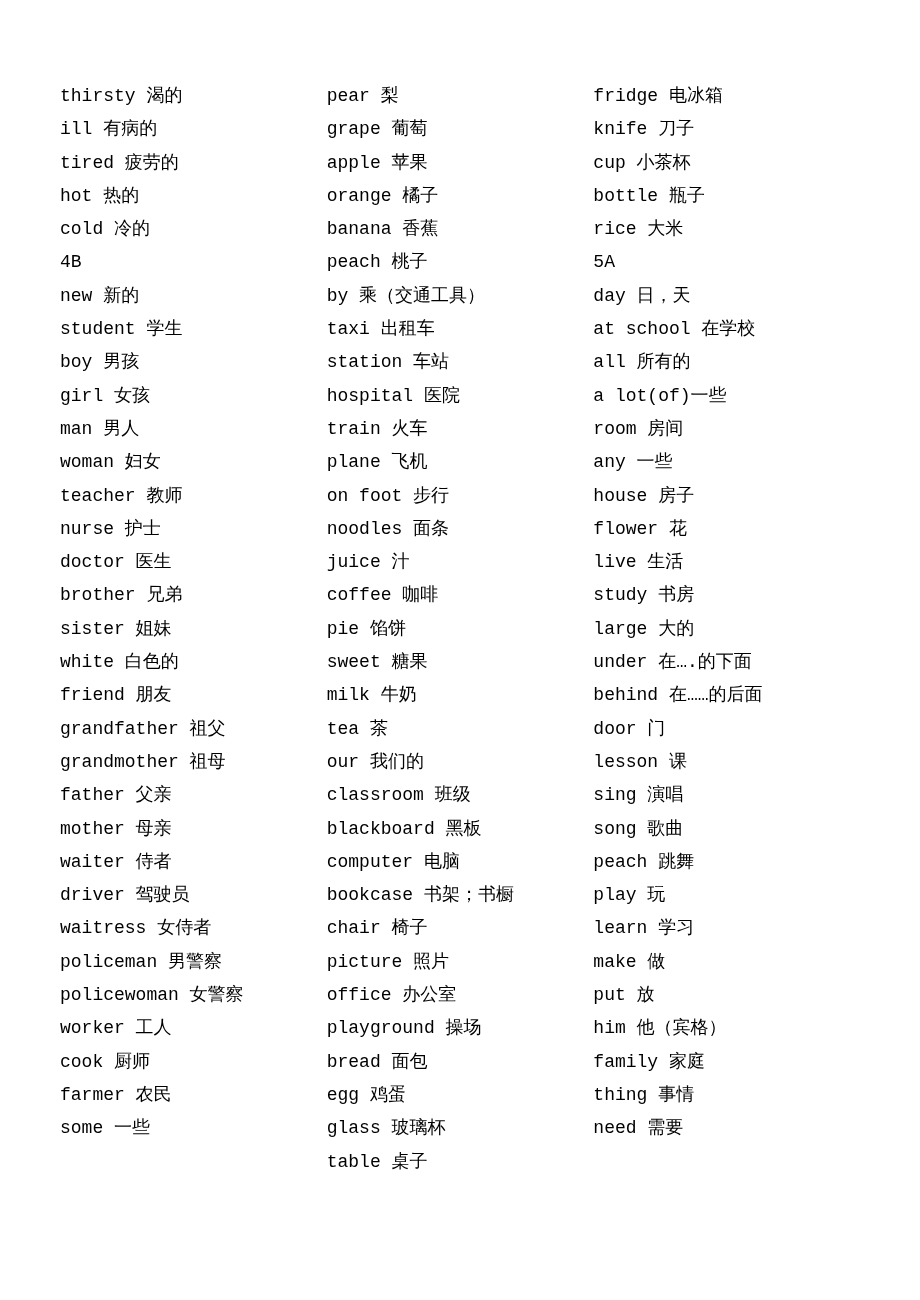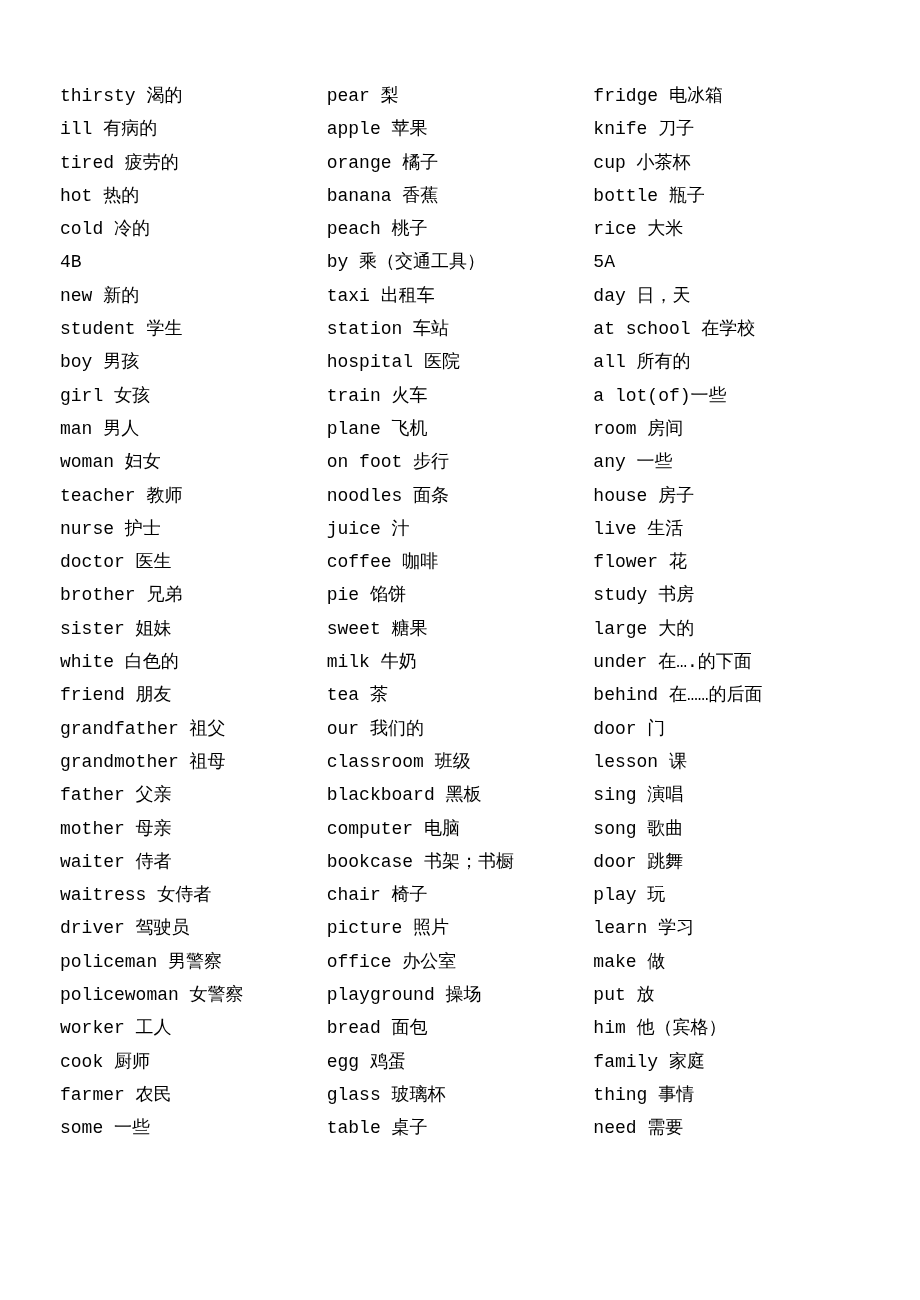--- a/index.html
+++ b/index.html
@@ -56,31 +56,32 @@
       <div class="word-item">doctor 医生</div>
       <div class="word-item">brother 兄弟</div>
       <div class="word-item">sister 姐妹</div>
       <div class="word-item">white 白色的</div>
       <div class="word-item">friend 朋友</div>
       <div class="word-item">grandfather 祖父</div>
       <div class="word-item">grandmother 祖母</div>
       <div class="word-item">father 父亲</div>
       <div class="word-item">mother 母亲</div>
       <div class="word-item">waiter 侍者</div>
+      <div class="word-item">driver 驾驶员</div>
       <div class="word-item">waitress 女侍者</div>
-      <div class="word-item">driver 驾驶员</div>
       <div class="word-item">policeman 男警察</div>
       <div class="word-item">policewoman 女警察</div>
       <div class="word-item">worker 工人</div>
       <div class="word-item">cook 厨师</div>
       <div class="word-item">farmer 农民</div>
       <div class="word-item">some 一些</div>
     </div>
     <div class="column">
       <div class="word-item">pear 梨</div>
+      <div class="word-item">grape 葡萄</div>
       <div class="word-item">apple 苹果</div>
       <div class="word-item">orange 橘子</div>
       <div class="word-item">banana 香蕉</div>
       <div class="word-item">peach 桃子</div>
       <div class="word-item">by 乘（交通工具）</div>
       <div class="word-item">taxi 出租车</div>
       <div class="word-item">station 车站</div>
       <div class="word-item">hospital 医院</div>
       <div class="word-item">train 火车</div>
       <div class="word-item">plane 飞机</div>
@@ -113,31 +114,31 @@
       <div class="word-item">bottle 瓶子</div>
       <div class="word-item">rice 大米</div>
       <div class="word-item">5A</div>
       <div class="word-item">day 日，天</div>
       <div class="word-item">at school 在学校</div>
       <div class="word-item">all 所有的</div>
       <div class="word-item">a lot(of)一些</div>
       <div class="word-item">room 房间</div>
       <div class="word-item">any 一些</div>
       <div class="word-item">house 房子</div>
+      <div class="word-item">flower 花</div>
       <div class="word-item">live 生活</div>
-      <div class="word-item">flower 花</div>
       <div class="word-item">study 书房</div>
       <div class="word-item">large 大的</div>
       <div class="word-item">under 在….的下面</div>
       <div class="word-item">behind 在……的后面</div>
       <div class="word-item">door 门</div>
       <div class="word-item">lesson 课</div>
       <div class="word-item">sing 演唱</div>
       <div class="word-item">song 歌曲</div>
-      <div class="word-item">door 跳舞</div>
+      <div class="word-item">peach 跳舞</div>
       <div class="word-item">play 玩</div>
       <div class="word-item">learn 学习</div>
       <div class="word-item">make 做</div>
       <div class="word-item">put 放</div>
       <div class="word-item">him 他（宾格）</div>
       <div class="word-item">family 家庭</div>
       <div class="word-item">thing 事情</div>
       <div class="word-item">need 需要</div>
     </div>
   </div>

